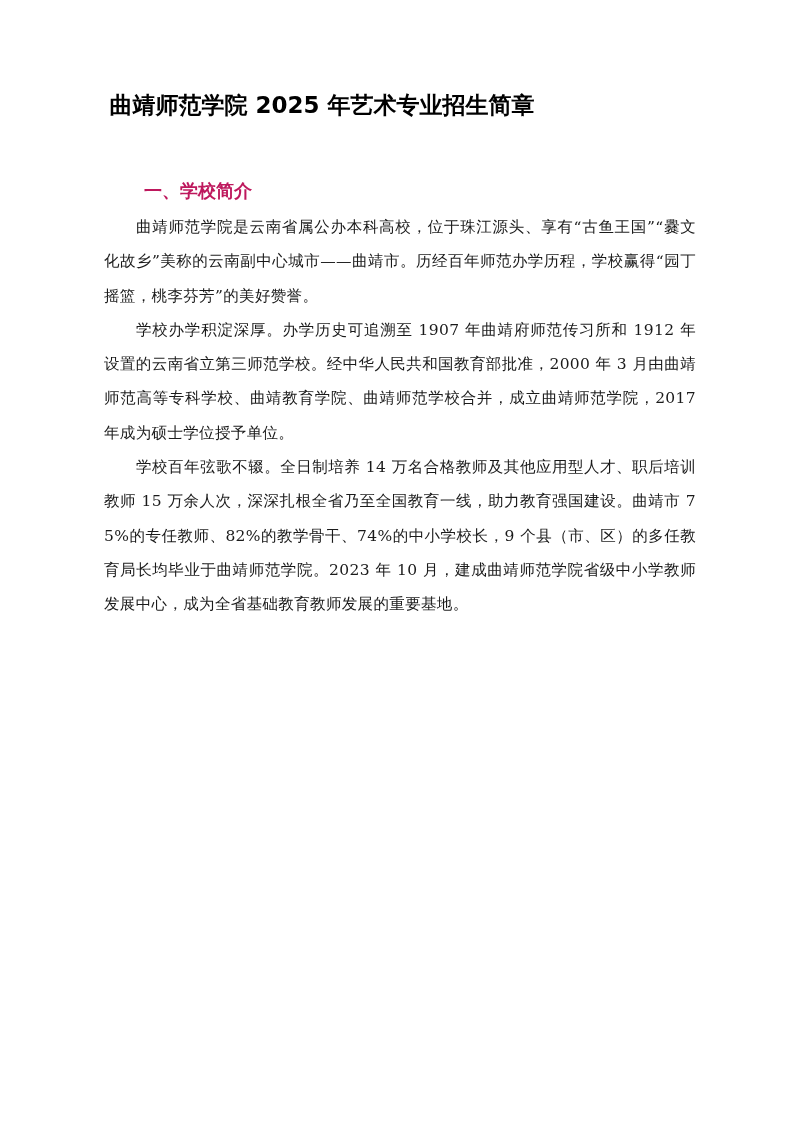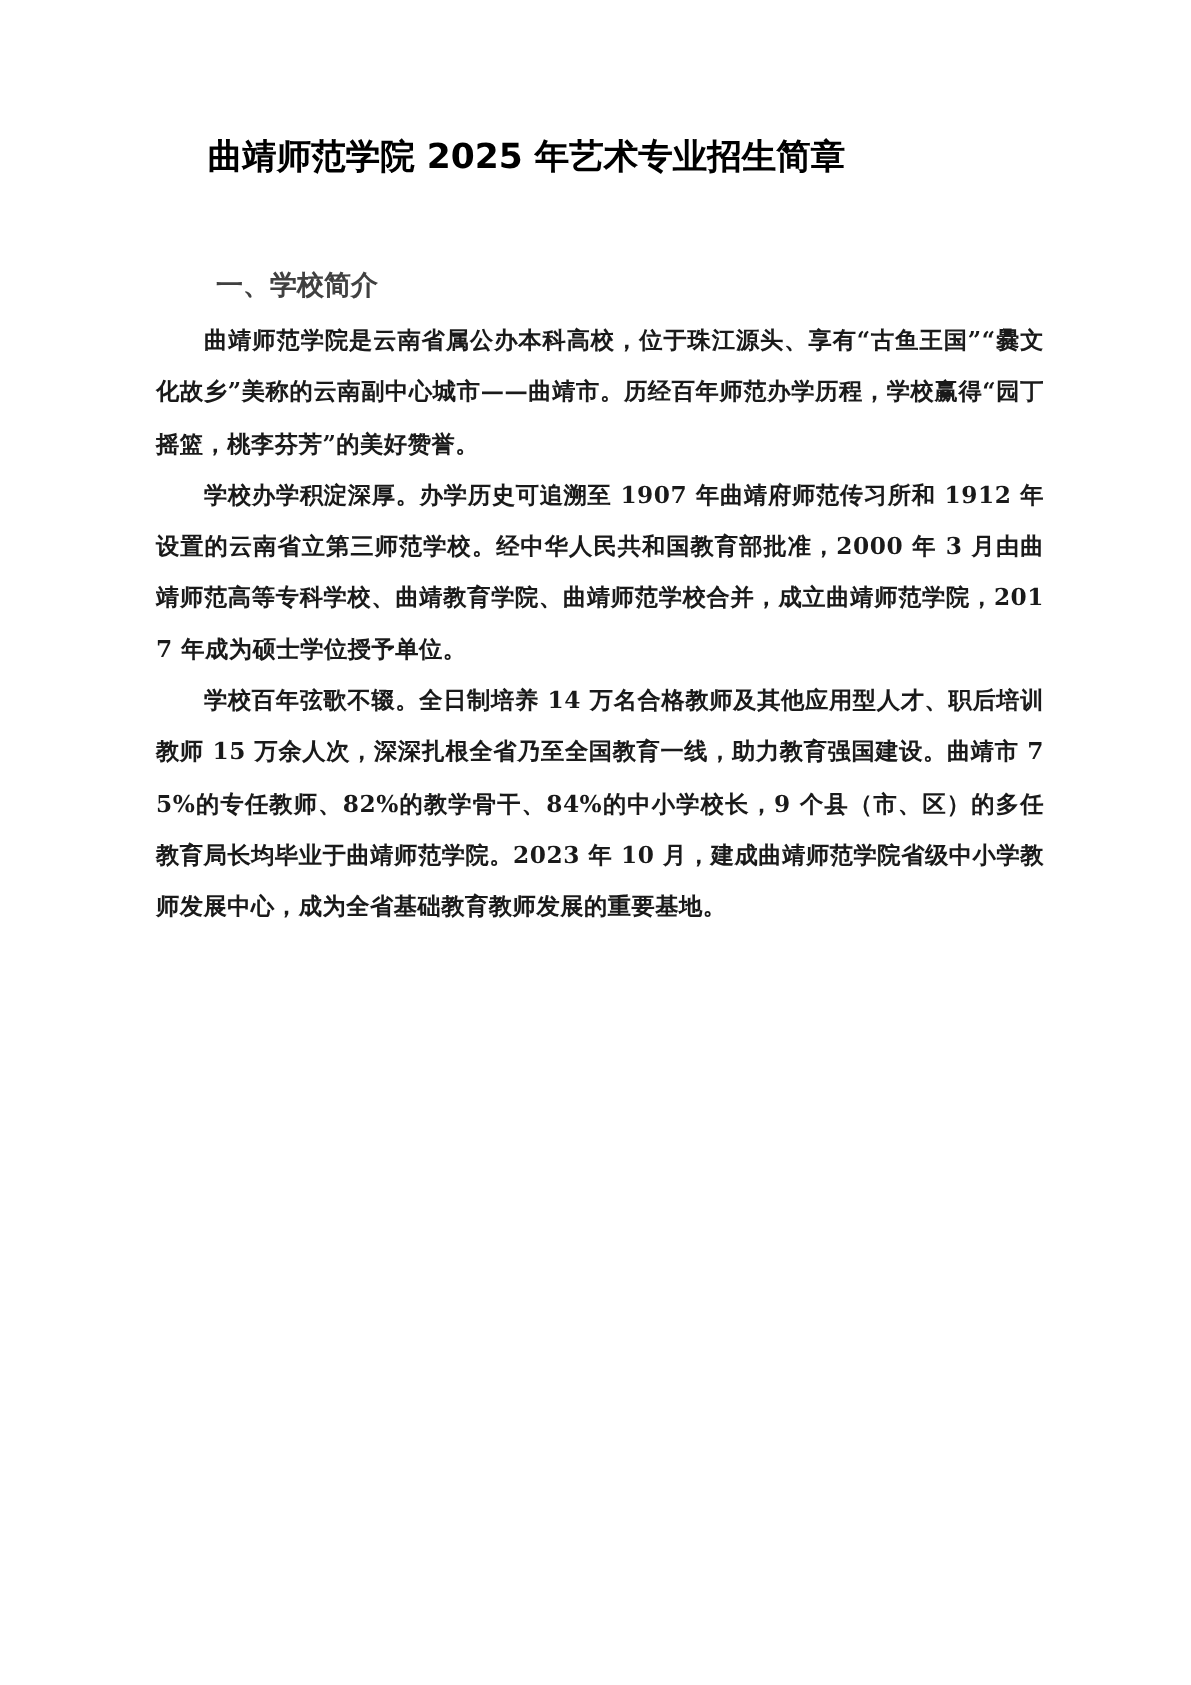--- a/index.html
+++ b/index.html
@@ -27,56 +27,54 @@
     top: 88px;
     left: 0;
     width: 644px;
     text-align: center;
     font-family: "DejaVu Sans", "Liberation Sans", sans-serif;
     font-weight: bold;
     font-size: 23px;
     letter-spacing: 0px;
     color: #000000;
     line-height: 34px;
-    padding-left: 29px;
   }
   .section-heading {
     position: absolute;
     top: 176px;
     left: 144px;
     font-family: "DejaVu Sans", "Liberation Sans", sans-serif;
     font-weight: bold;
     font-size: 18px;
-    color: #404040;
+    color: #be185d;
     line-height: 30px;
   }
   .body-text {
     position: absolute;
     top: 210px;
     left: 104px;
     width: 592px;
   }
   .para {
     margin: 0 0 0 0;
     font-size: 15.5px;
     line-height: 34.3px;
     text-indent: 32px;
     text-align: justify;
     letter-spacing: 0.35px;
     word-break: break-all;
     color: #1a1a1a;
-    font-weight: bold;
   }
 </style>
 </head>
 <body>
 
 <div class="page">
   <div class="title">曲靖师范学院 2025 年艺术专业招生简章</div>
 
   <div class="section-heading">一、学校简介</div>
 
   <div class="body-text">
     <p class="para">曲靖师范学院是云南省属公办本科高校，位于珠江源头、享有“古鱼王国”“爨文化故乡”美称的云南副中心城市——曲靖市。历经百年师范办学历程，学校赢得“园丁摇篮，桃李芬芳”的美好赞誉。</p>
     <p class="para">学校办学积淀深厚。办学历史可追溯至 1907 年曲靖府师范传习所和 1912 年设置的云南省立第三师范学校。经中华人民共和国教育部批准，2000 年 3 月由曲靖师范高等专科学校、曲靖教育学院、曲靖师范学校合并，成立曲靖师范学院，2017 年成为硕士学位授予单位。</p>
-    <p class="para">学校百年弦歌不辍。全日制培养 14 万名合格教师及其他应用型人才、职后培训教师 15 万余人次，深深扎根全省乃至全国教育一线，助力教育强国建设。曲靖市 75%的专任教师、82%的教学骨干、84%的中小学校长，9 个县（市、区）的多任教育局长均毕业于曲靖师范学院。2023 年 10 月，建成曲靖师范学院省级中小学教师发展中心，成为全省基础教育教师发展的重要基地。</p>
+    <p class="para">学校百年弦歌不辍。全日制培养 14 万名合格教师及其他应用型人才、职后培训教师 15 万余人次，深深扎根全省乃至全国教育一线，助力教育强国建设。曲靖市 75%的专任教师、82%的教学骨干、74%的中小学校长，9 个县（市、区）的多任教育局长均毕业于曲靖师范学院。2023 年 10 月，建成曲靖师范学院省级中小学教师发展中心，成为全省基础教育教师发展的重要基地。</p>
   </div>
 </div>
 
 </body></html>

